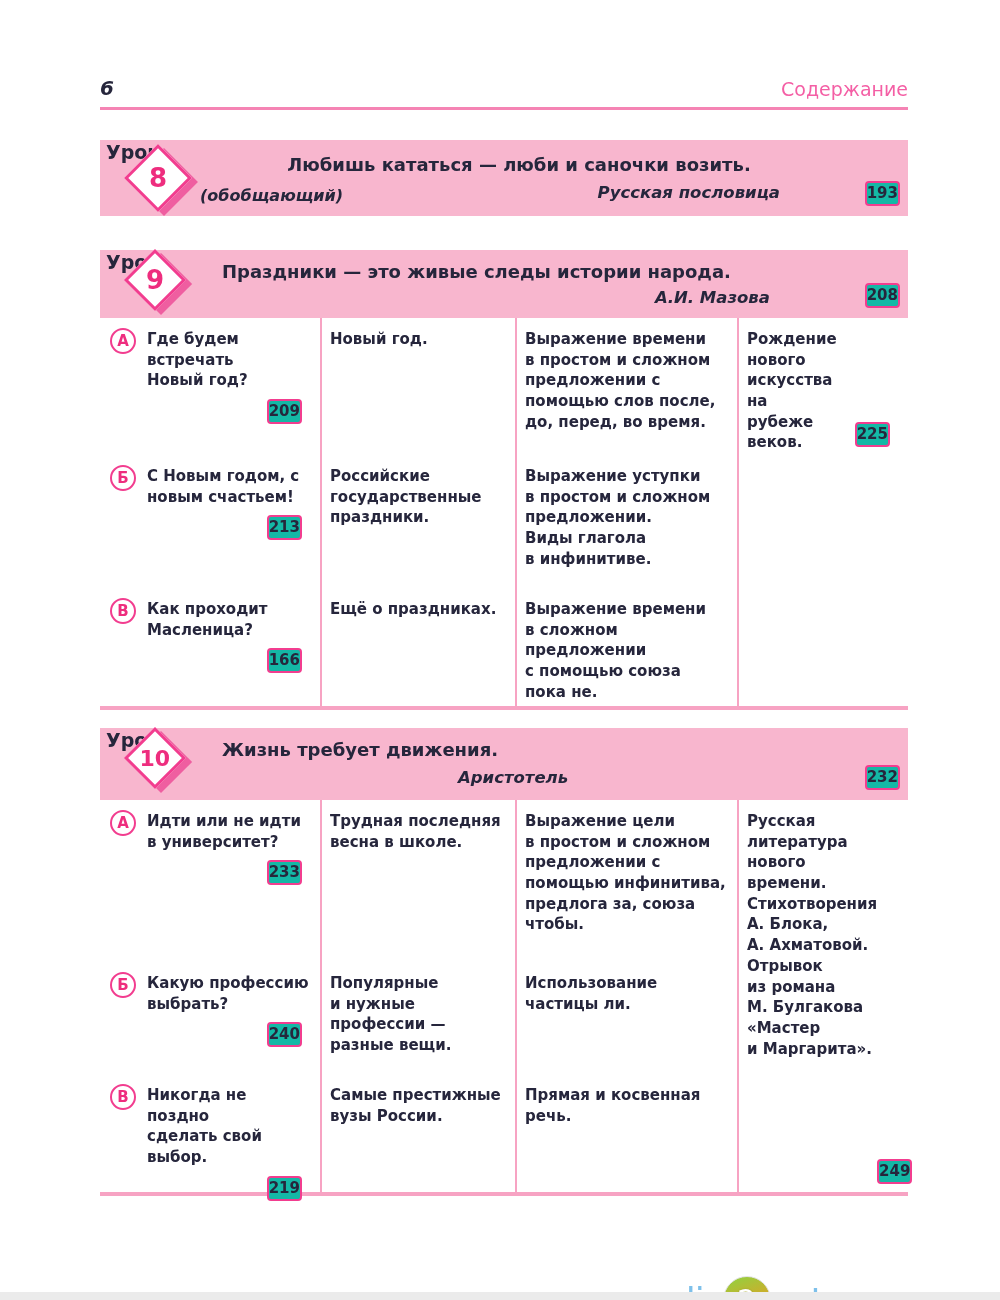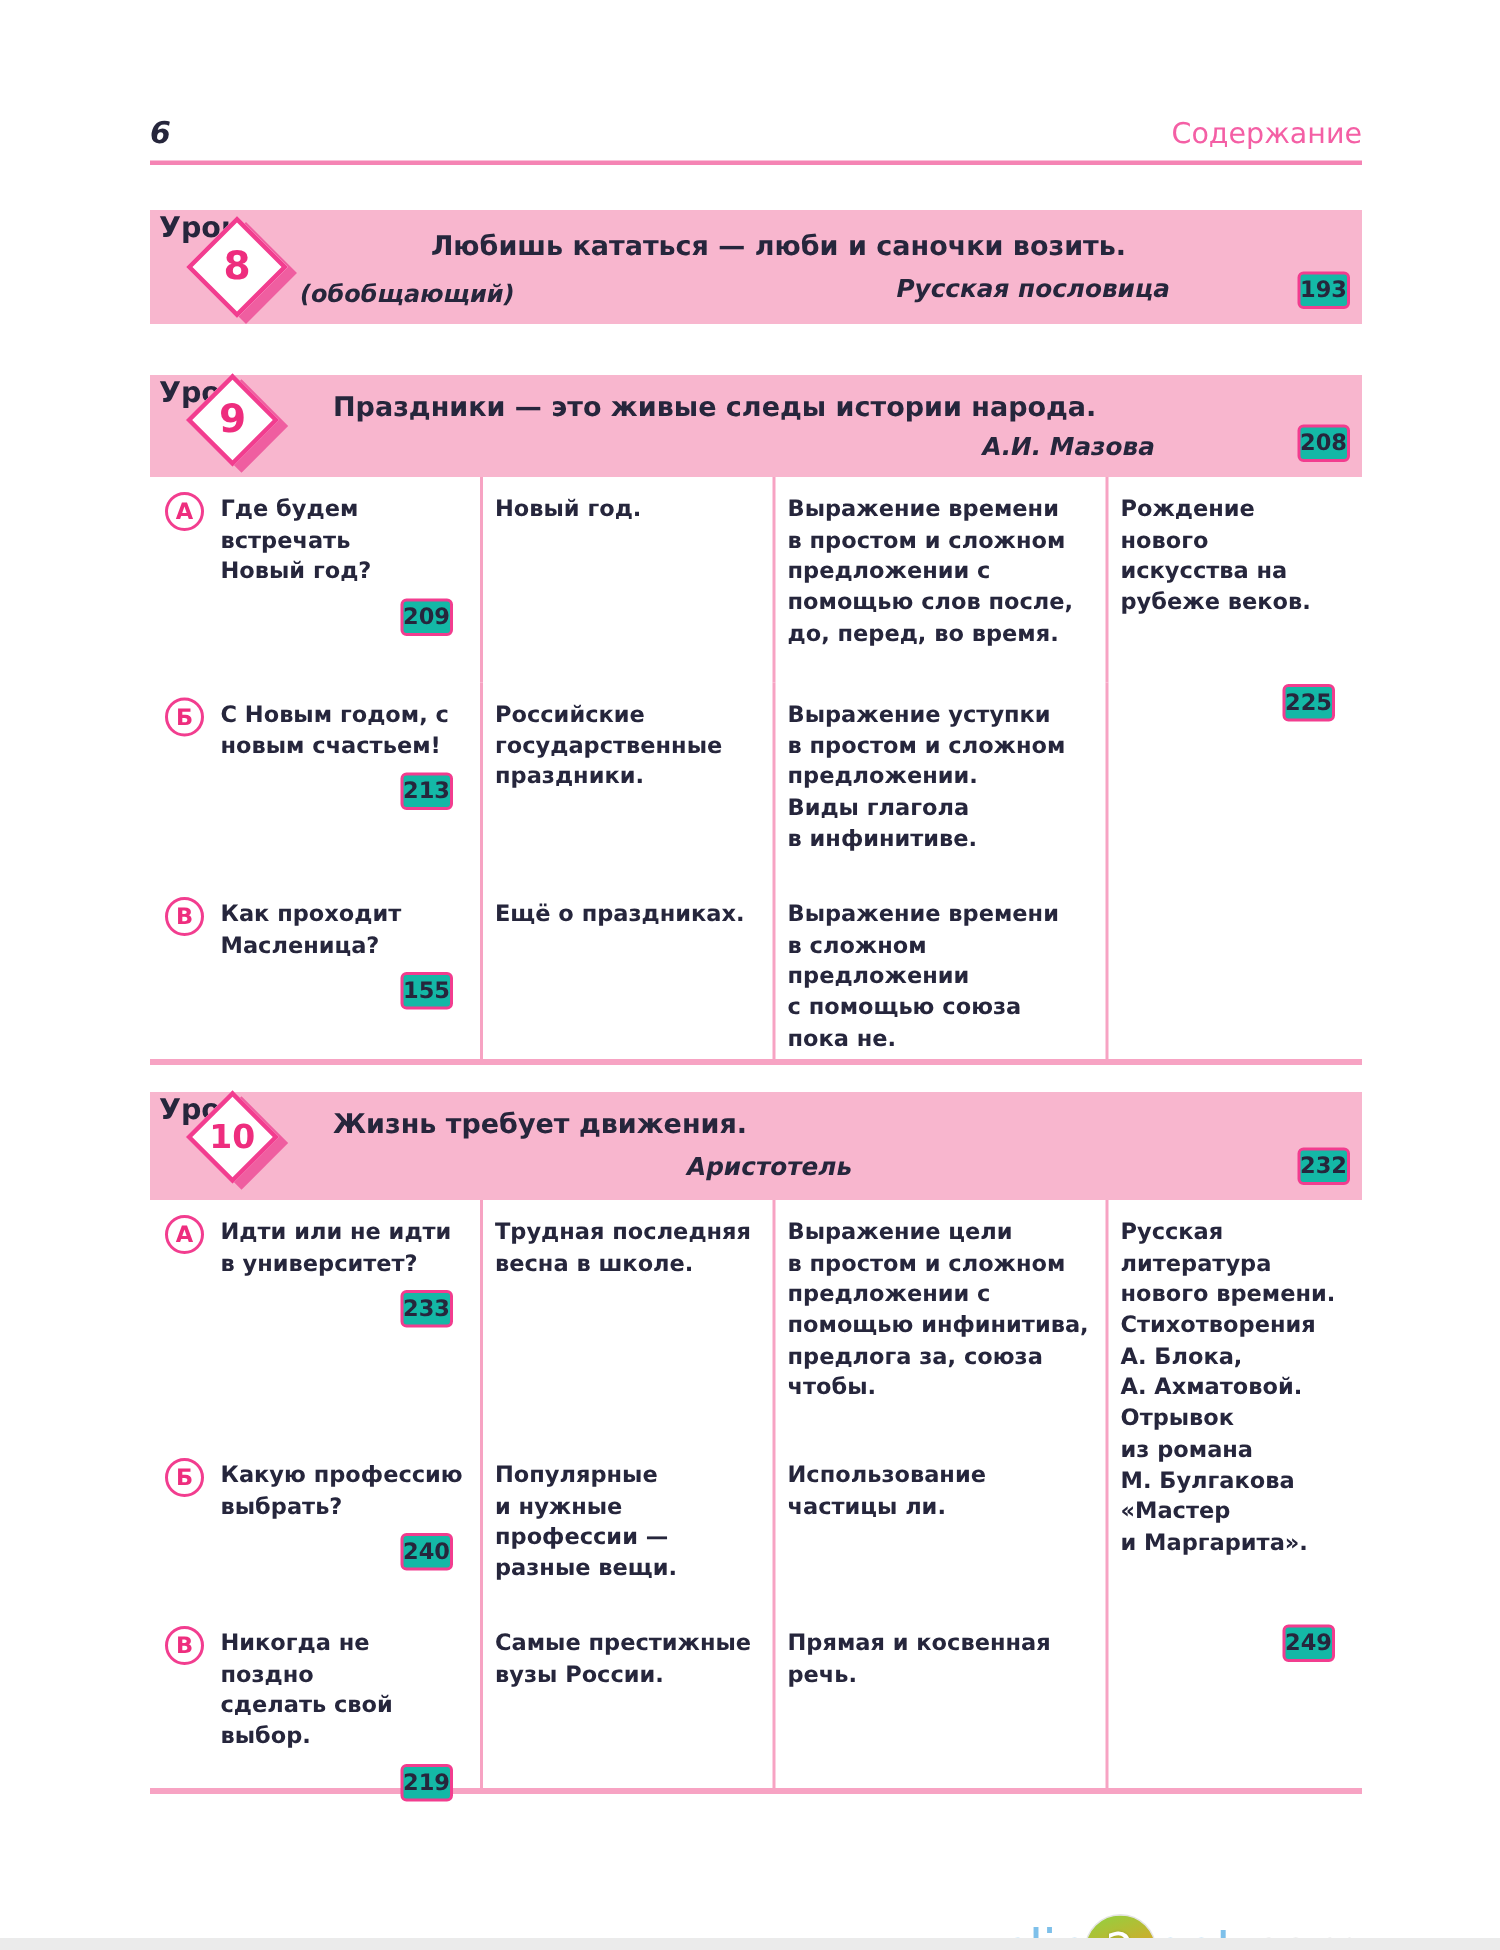--- a/index.html
+++ b/index.html
@@ -54,21 +54,21 @@
   .toc-table{position:absolute;left:100px;width:808px;display:grid;grid-template-columns:220px 195px 222px 171px;border-bottom:4px solid var(--table-line);}
   .t9{top:318px;grid-template-rows:137px 133px 118px;}
   .t10{top:800px;grid-template-rows:162px 112px 118px;}
   .cell{padding:11px 10px 8px 8px;font-size:15px;font-weight:700;color:var(--ink);line-height:1.38;white-space:pre-line;}
   .bl{border-left:2px solid var(--table-line);}
   .c1{display:flex;flex-direction:column;padding-left:10px;}
   .rowhead{display:flex;gap:11px;align-items:flex-start;}
   .letter{width:26px;height:26px;border:2.5px solid var(--line-magenta);border-radius:50%;color:var(--magenta);font-weight:800;font-size:15px;display:flex;align-items:center;justify-content:center;flex:0 0 auto;margin-top:-1px;}
   .topic{white-space:pre-line;}
   .rowbadge{align-self:flex-end;margin-top:8px;margin-right:8px;}
-  .c4{display:flex;flex-direction:column;gap:36px;}
+  .c4{display:flex;}
   .span3{grid-column:4;grid-row:1 / span 3;}
 
   
   .clip2net{position:absolute;top:1240px;right:92px;display:flex;align-items:center;font-weight:normal;font-size:36px;margin-top:36px;}
   .logo-blue{color:#7ec0ea;letter-spacing:-1px;}
   .logo-circle{width:48px;height:48px;border-radius:50%;background:linear-gradient(160deg,#9acc3d 10%,#f7941d 85%);color:#fff;display:flex;align-items:center;justify-content:center;font-size:30px;margin:0 -3px;border:1px solid #e4e4e4;text-shadow:0 0 2px rgba(0,0,0,0.15);}
   .logo-gray{color:#c8c8c8;letter-spacing:-1px;}
   .bottom-edge{position:absolute;left:0;right:0;bottom:0;height:8px;background:#ebebeb;}
 </style>
 </head>
@@ -148,21 +148,21 @@
 Виды глагола
 в инфинитиве.</div>
     <div class="cell bl c4"></div>
 
     <div class="cell c1">
       <div class="rowhead">
         <span class="letter">В</span>
         <span class="topic">Как проходит
 Масленица?</span>
       </div>
-      <span class="badge rowbadge">155</span>
+      <span class="badge rowbadge">166</span>
     </div>
     <div class="cell bl">Ещё о праздниках.</div>
     <div class="cell bl">Выражение времени
 в сложном предложении
 с помощью союза
 пока не.</div>
     <div class="cell bl c4"></div>
   </div>
 
   <section class="banner b10">

